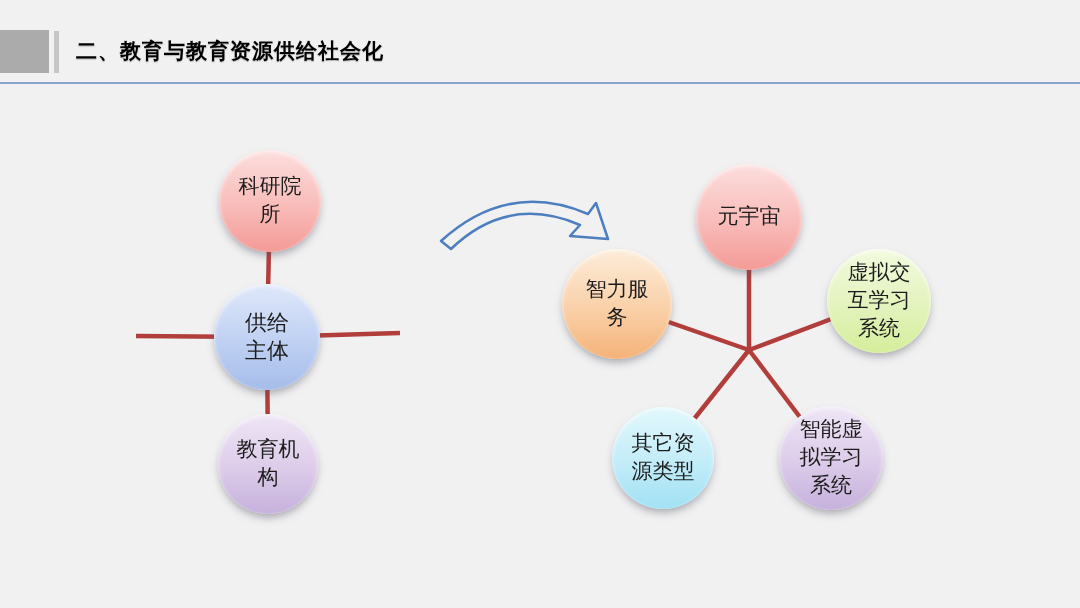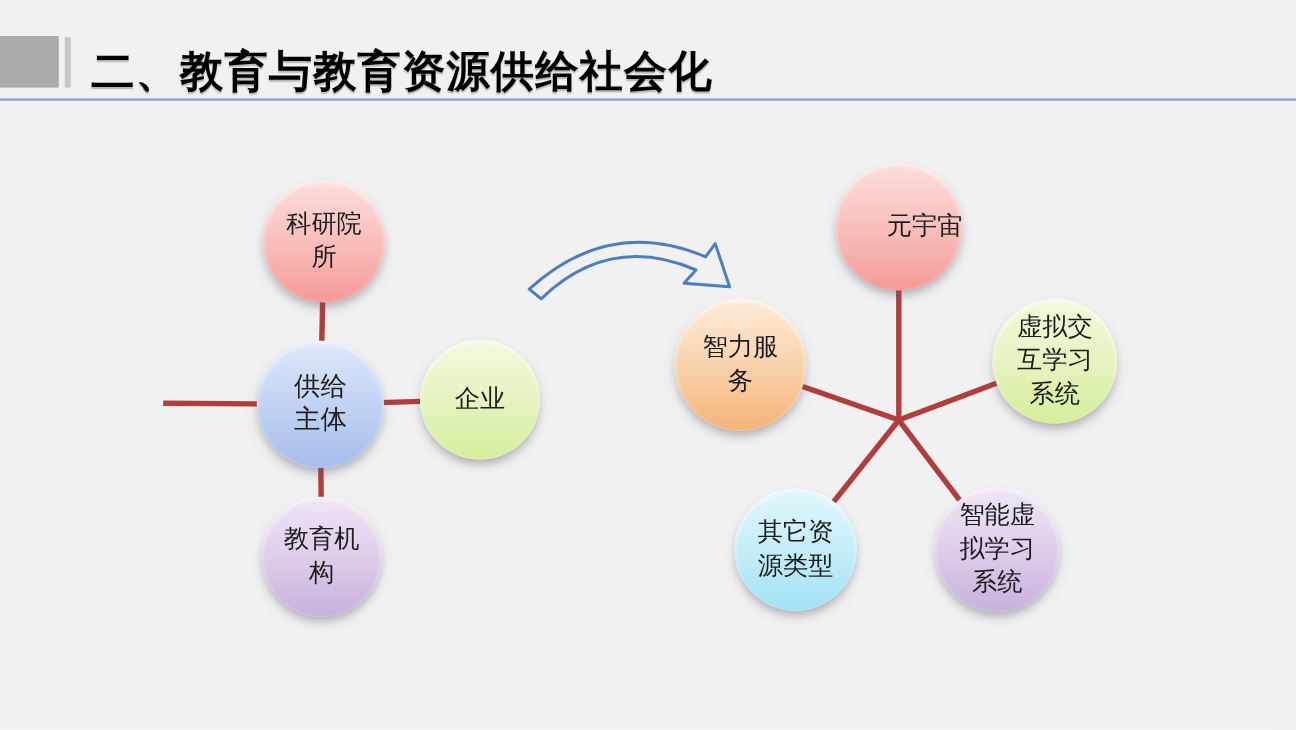--- a/index.html
+++ b/index.html
@@ -24,21 +24,21 @@
     left: 54px; top: 31px;
     width: 5px; height: 42px;
     background: #c6c6c6;
   }
   .slide-title {
     position: absolute;
     left: 76px; top: 38px;
     margin: 0;
     font-family: "Liberation Sans", "DejaVu Sans", sans-serif;
     font-weight: 700;
-    font-size: 36px;
+    font-size: 21px;
     line-height: 1.2;
     letter-spacing: 1px;
     color: #000;
     text-shadow: 0 1px 1px rgba(120,120,120,0.5);
   }
   .hdr-rule {
     position: absolute;
     left: 0; top: 82px;
     width: 1080px; height: 2px;
     background: #8aa5cf;
@@ -105,29 +105,26 @@
   </svg>
 
   <div class="bubble c-pink" style="left:219px; top:150px; width:102px; height:102px;">
     <span class="label">科研院
 所</span>
   </div>
   <div class="bubble c-blue center-node" style="left:214px; top:284px; width:106px; height:106px;">
     <span class="label">供给
 主体</span>
   </div>
-  <div class="bubble c-green" style="left:350px; top:283px; width:100px; height:100px;">
-    <span class="label">企业</span>
-  </div>
   <div class="bubble c-purple" style="left:218px; top:414px; width:100px; height:100px;">
     <span class="label">教育机
 构</span>
   </div>
 
-  <div class="bubble c-pink" style="left:696px; top:136px; width:106px; height:106px;justify-content:flex-end;">
+  <div class="bubble c-pink" style="left:696px; top:164px; width:106px; height:106px;">
     <span class="label">元宇宙</span>
   </div>
   <div class="bubble c-orange" style="left:562px; top:249px; width:110px; height:110px;justify-content:center;">
     <span class="label">智力服
 务</span>
   </div>
   <div class="bubble c-green" style="left:827px; top:249px; width:104px; height:104px;">
     <span class="label">虚拟交
 互学习
 系统</span>

